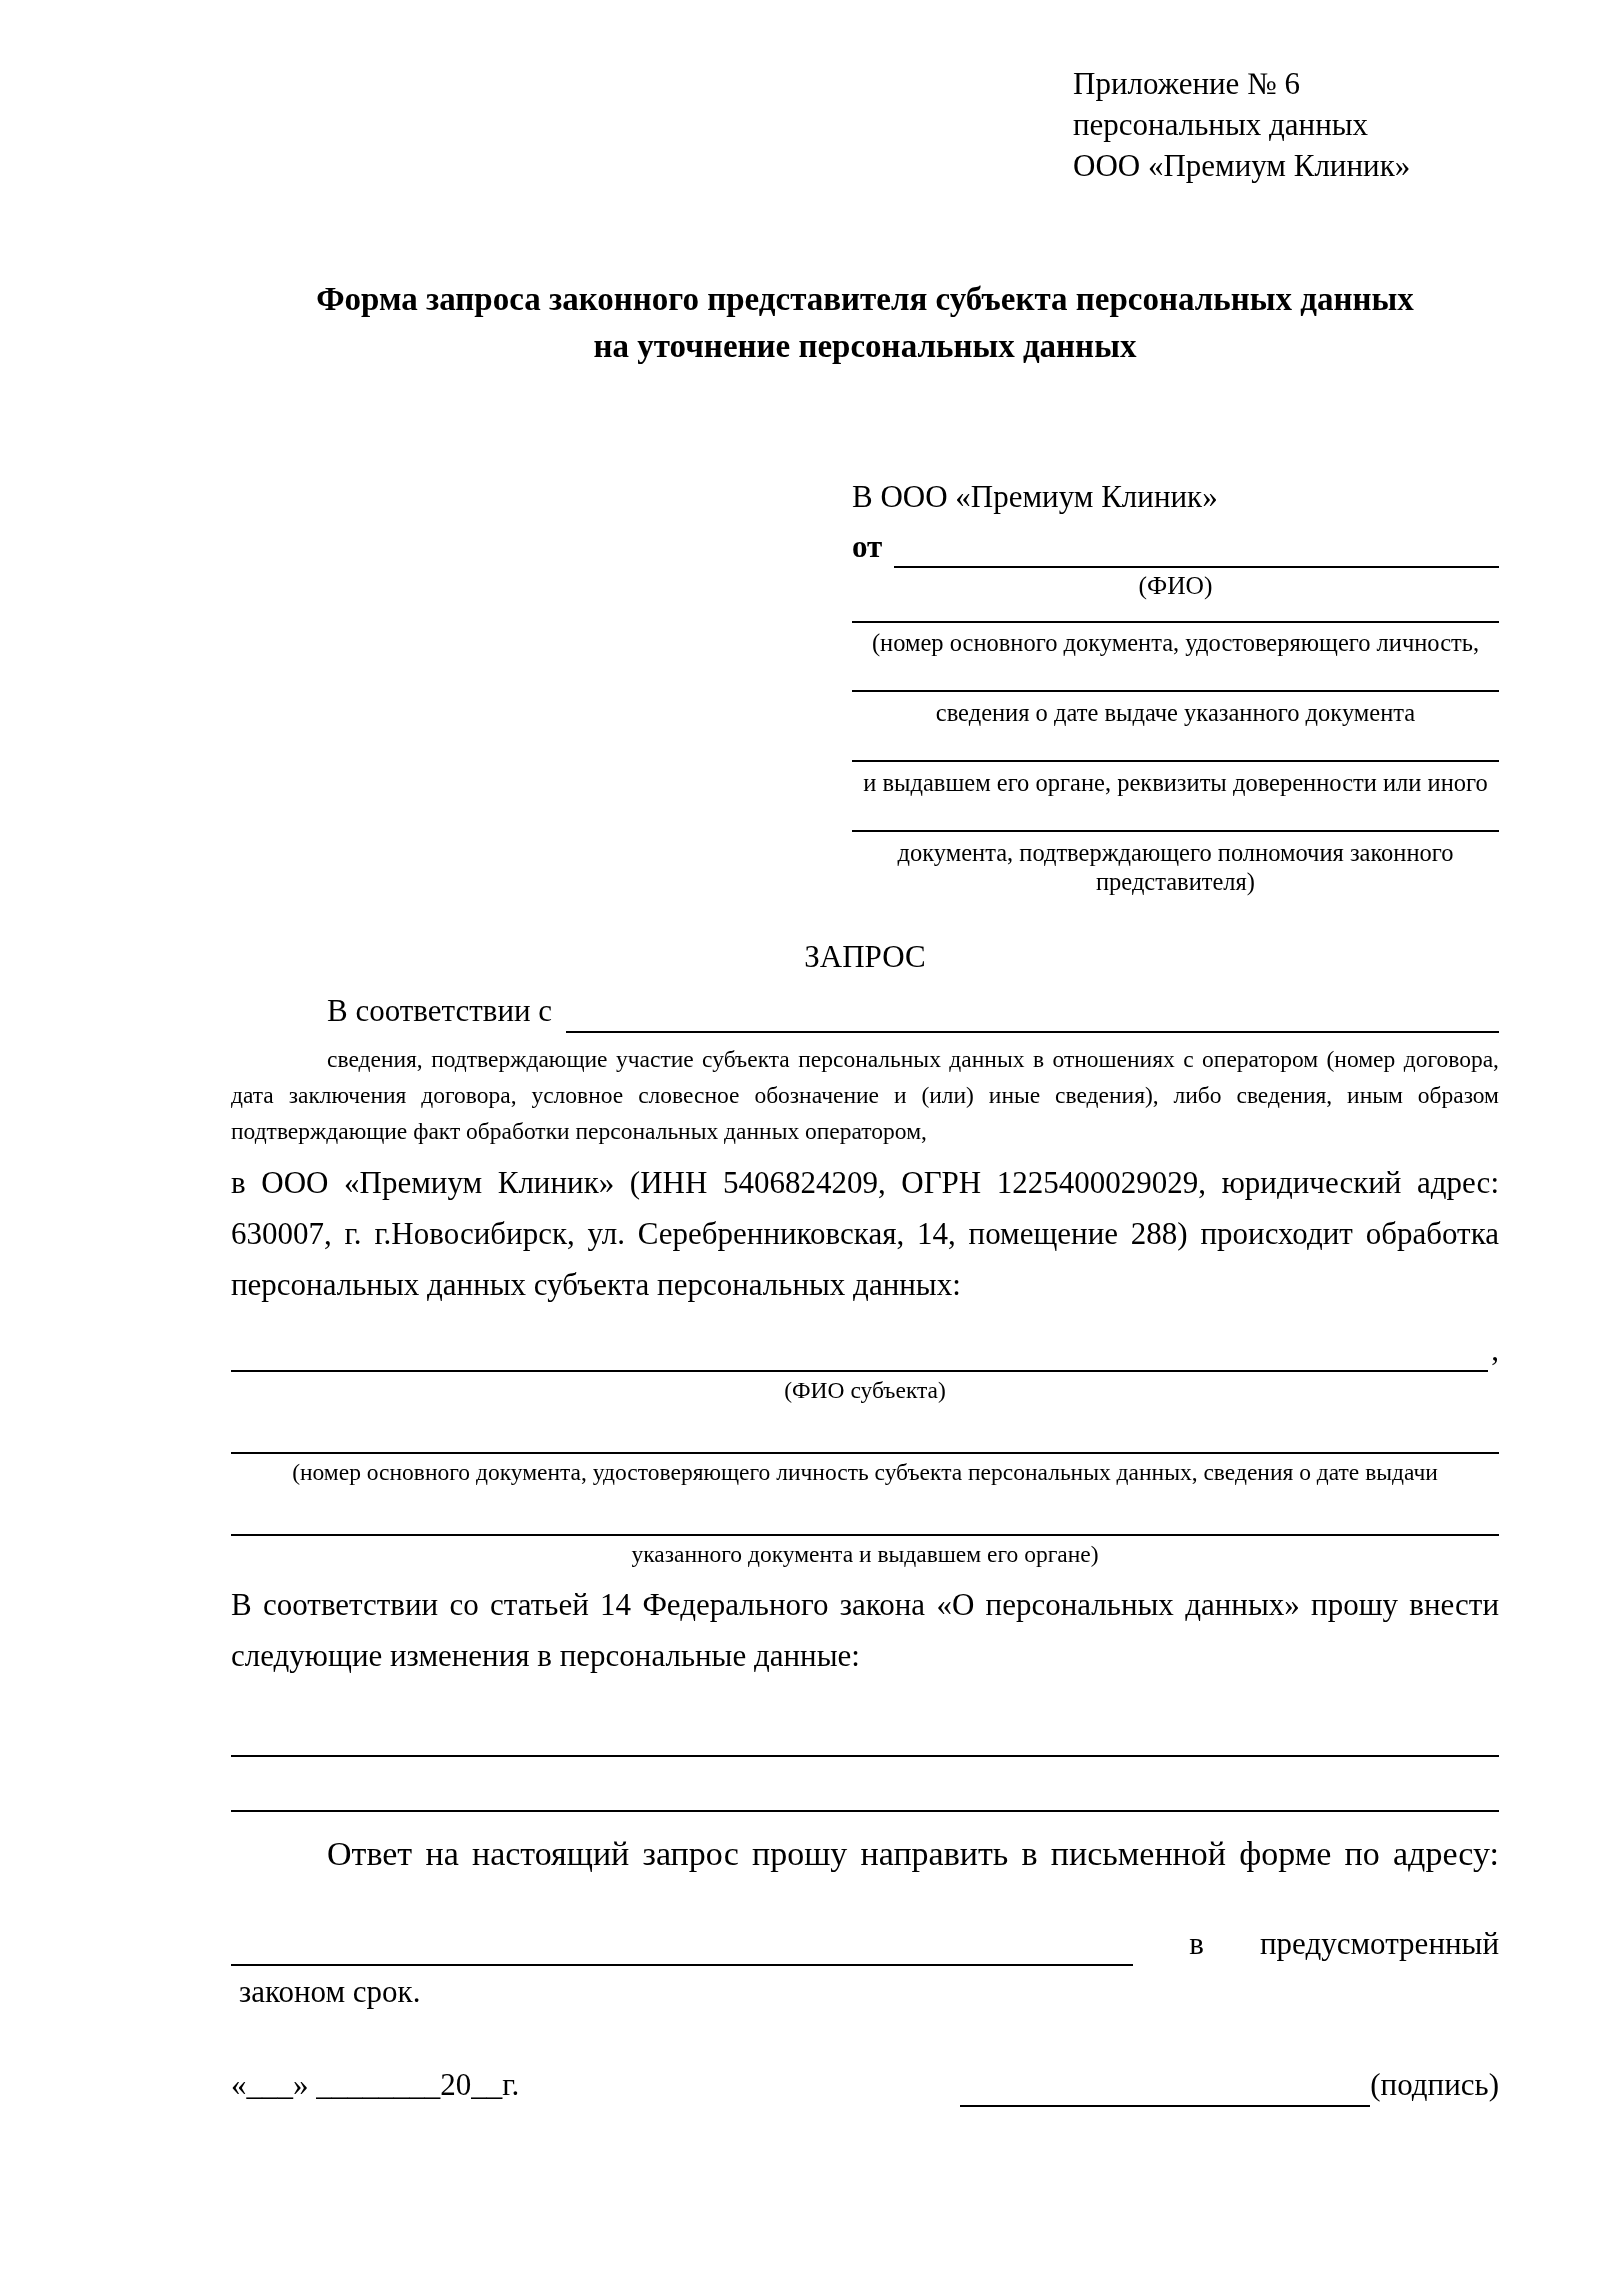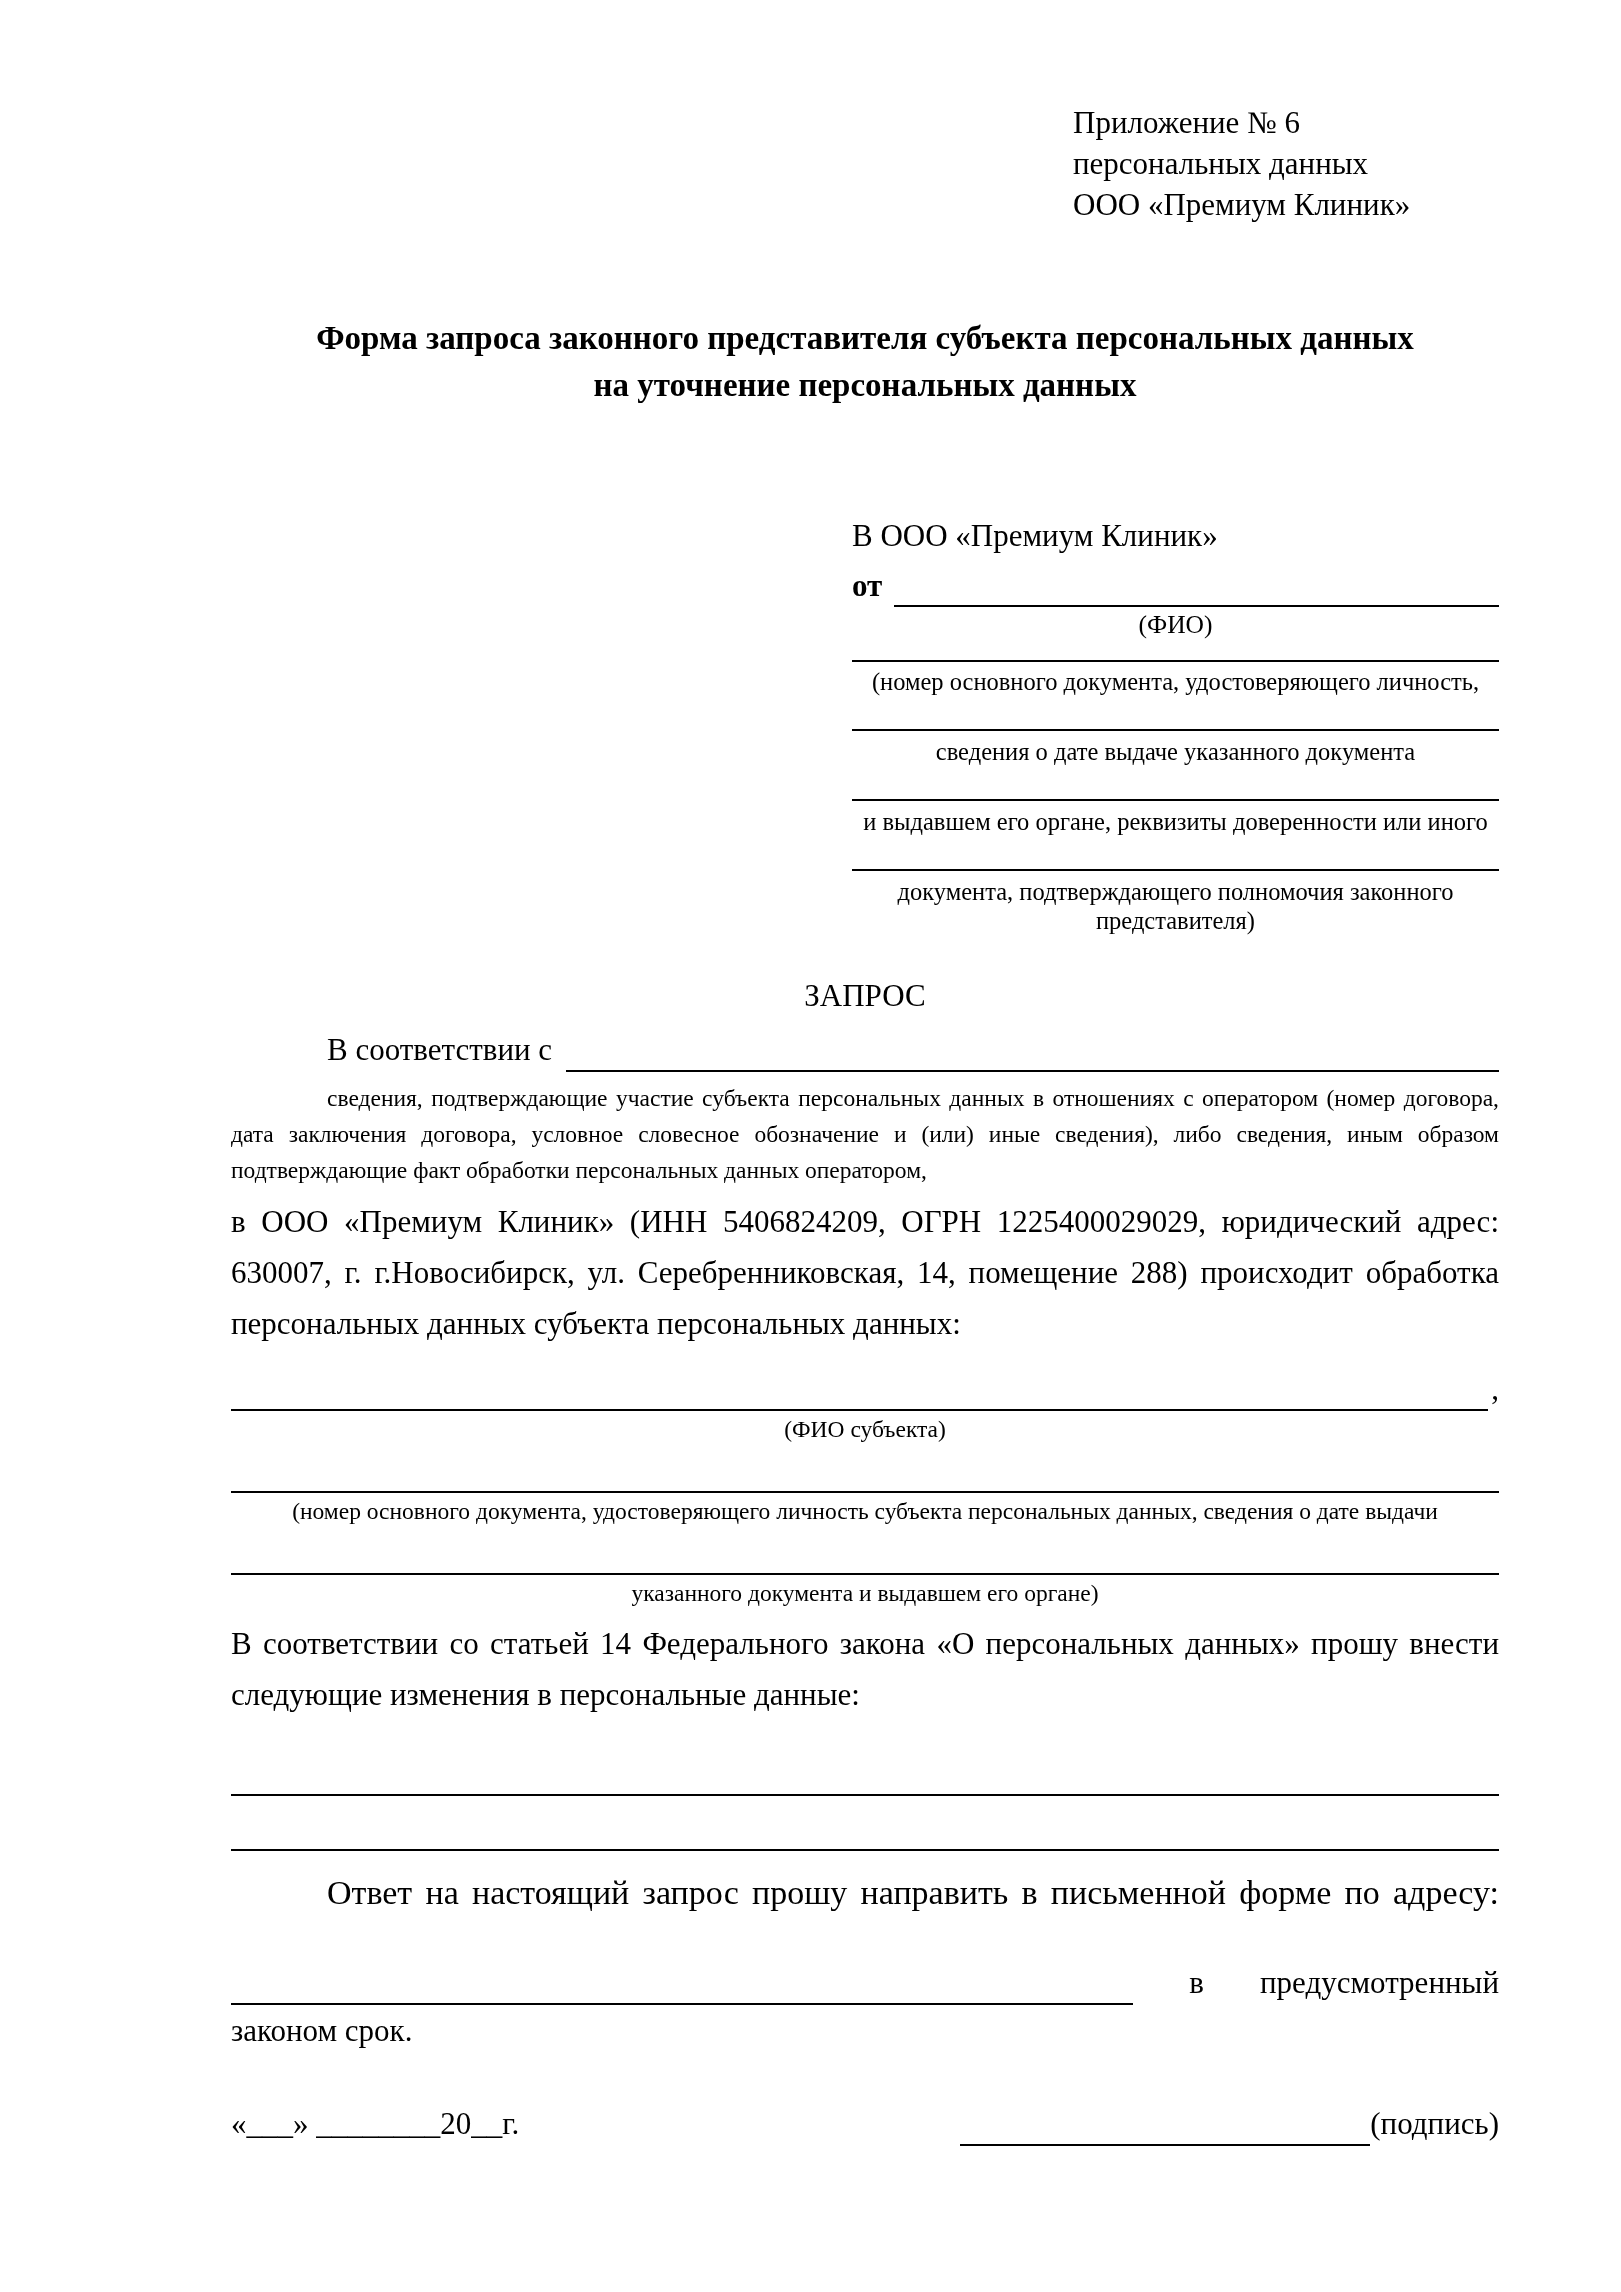--- a/index.html
+++ b/index.html
@@ -1,21 +1,21 @@
 <!DOCTYPE html>
 <html lang="ru"><head>
 <meta charset="utf-8">
 <style>
   html, body { margin: 0; padding: 0; background: #ffffff; }
   .page {
     position: relative;
     width: 1621px;
     height: 2293px;
     box-sizing: border-box;
-    padding: 102px 122px 0 231px;
+    padding: 63px 122px 0 231px;
     font-family: "Liberation Serif", "DejaVu Serif", serif;
     font-size: 31px;
     color: #000;
     background: #fff;
     overflow: hidden;
   }
 
   
   .appendix { margin-left: 842px; line-height: 41px; }
 
@@ -62,21 +62,21 @@
     margin-top: 15.7px;
     font-size: 34px;
     line-height: 51px;
     text-align: justify;
     text-align-last: justify;
     text-indent: 96px;
   }
   .answer-row { display: flex; justify-content: space-between; align-items: flex-end; height: 53px; }
   .answer-row .u-span { width: 902px; border-bottom: 2.9px solid #000; height: 41px; }
   .answer-row .w { line-height: 45px; }
-  .answer3 { line-height: 51px; }
+  .answer3 { line-height: 51px; margin-left: 8px; }
 
   .footer-row { display: flex; justify-content: space-between; align-items: flex-end; margin-top: 45px; }
   .footer-row .date { line-height: 45px; }
   .sig { display: flex; align-items: flex-end; }
   .sig .u-span { width: 410px; border-bottom: 2.9px solid #000; height: 39px; }
   .sig .cap { line-height: 45px; }
 </style>
 </head>
 <body>
 

